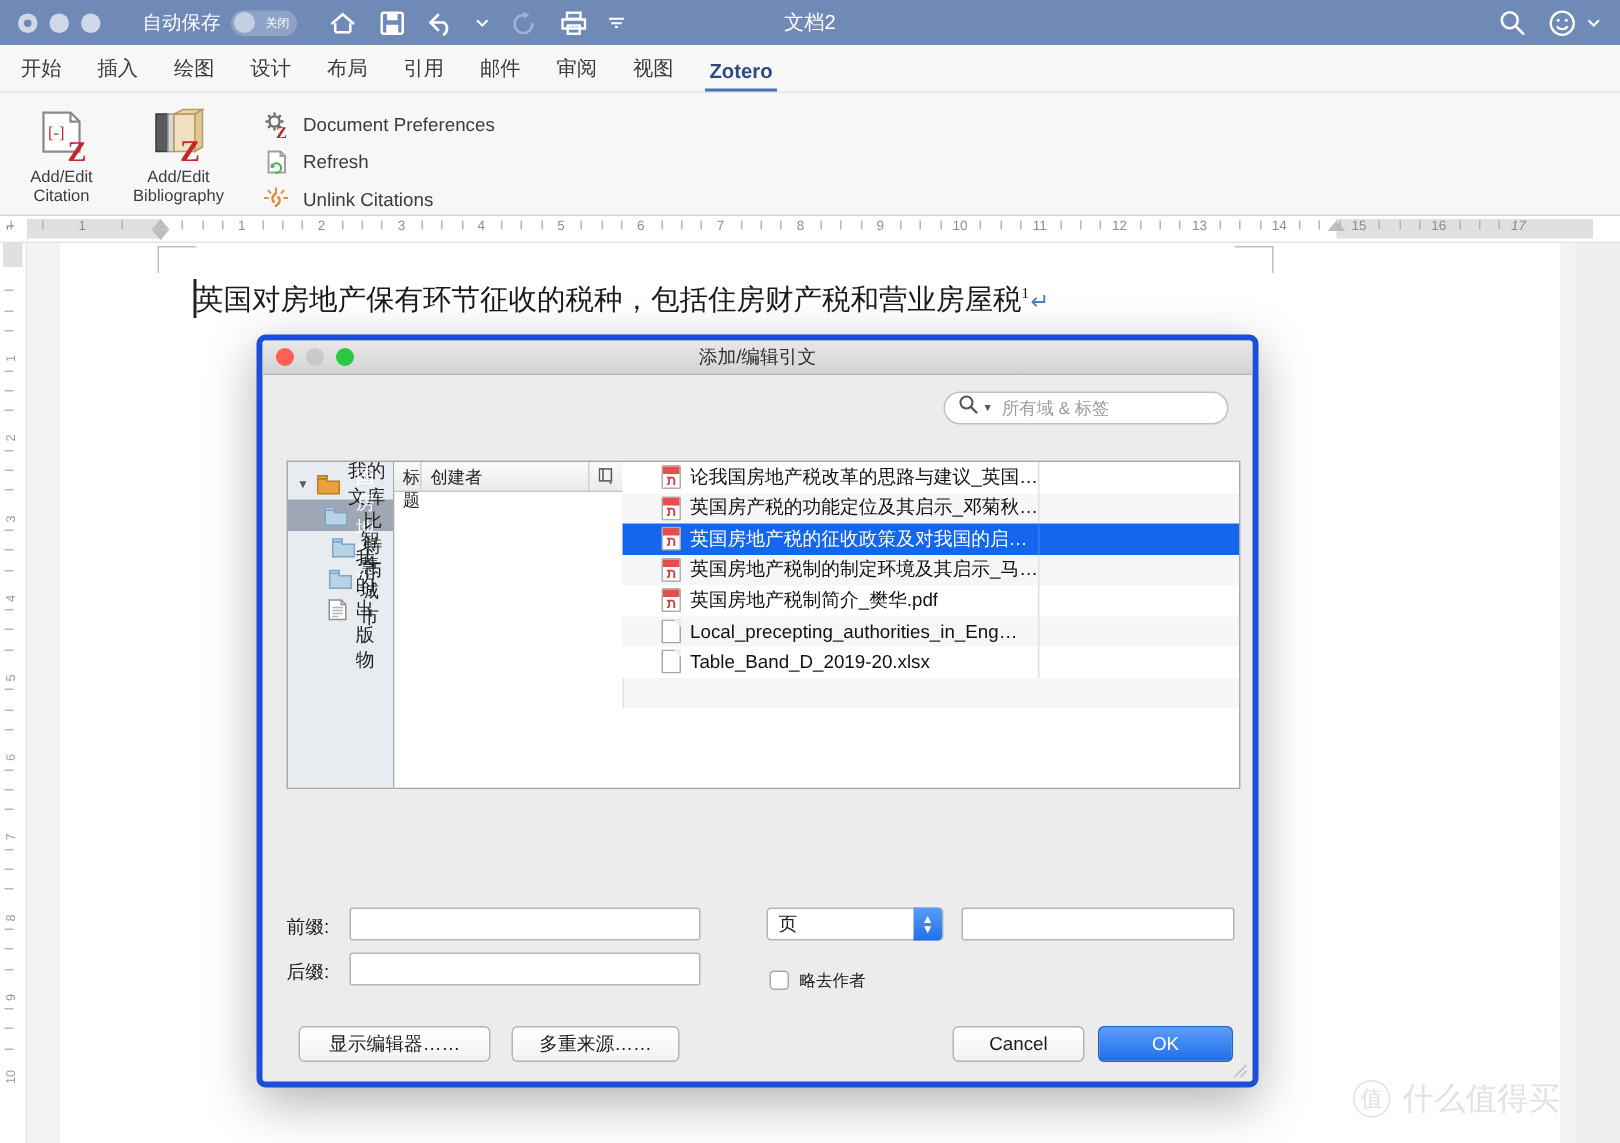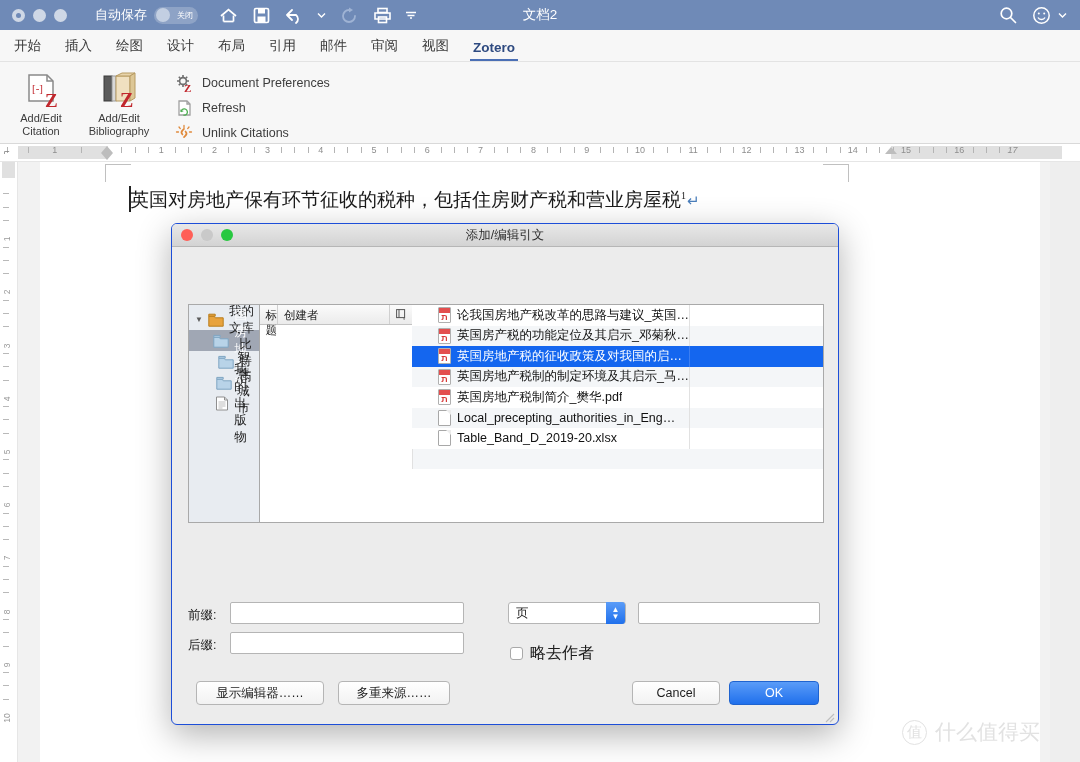--- a/index.html
+++ b/index.html
@@ -157,21 +157,21 @@
     gap: 8px; color: #e2e2e2; font-size: 21px; user-select: none; pointer-events: none;
   }
   .watermark .circ {
     width: 25px; height: 25px; border-radius: 50%; border: 1.6px solid #e2e2e2;
     display: flex; align-items: center; justify-content: center; font-size: 15px;
   }
 
   
   .dialog {
     position: absolute; left: 171px; top: 223px; width: 668px; height: 502px;
-    background: #ececec; border: 1px solid #1d4ed8; border-radius: 6px;
+    background: #ececec; border: 4px solid #1d4ed8; border-radius: 6px;
     box-shadow: 0 10px 34px rgba(0,0,0,0.30);
     overflow: hidden;
   }
   .dlg-title {
     height: 23px; background: linear-gradient(#e8e8e8, #d3d3d3);
     border-bottom: 1px solid #b6b6b6; display: flex; align-items: center;
     position: relative;
   }
   .dlg-traffic { display: flex; gap: 8px; padding-left: 9px; }
   .dlg-dot { width: 12px; height: 12px; border-radius: 50%; }
@@ -597,20 +597,32 @@
   <div class="dialog">
     <div class="dlg-title">
       <div class="dlg-traffic">
         <div class="dlg-dot dot-red"></div>
         <div class="dlg-dot dot-yellow"></div>
         <div class="dlg-dot dot-green"></div>
       </div>
       <div class="dlg-title-text">添加/编辑引文</div>
     </div>
 
+    <div class="dlg-searchrow">
+      <div class="searchbox">
+        <span>
+          <svg width="13" height="13" viewBox="0 0 13 13">
+              <circle cx="5.3" cy="5.3" r="4" fill="none" stroke="#555" stroke-width="1.4"></circle>
+              <path d="M8.4 8.4 L12 12" stroke="#555" stroke-width="1.5" stroke-linecap="round"></path>
+            </svg>
+        </span>
+        <span style="font-size:7px;color:#555;">▼</span>
+        <span class="ph">所有域 &amp; 标签</span>
+      </div>
+    </div>
 
     <div class="panes">
       <div class="tree" id="tree-pane">
           <div class="tree-row">
             <span class="tw">▼</span>
             <span style="display: inline-flex;">
               <svg width="16" height="14" viewBox="0 0 16 14">
                 <path d="M0.8 3.2 h5.2 l1.3 1.6 h7.9 v8.4 h-14.4 z" fill="#e8a33d" stroke="#b97e1f" stroke-width="1"></path>
                 <path d="M0.8 1.2 h6.4 v2 h-6.4 z" fill="#e8a33d" stroke="#b97e1f" stroke-width="1"></path>
               </svg>
@@ -764,21 +776,21 @@
       <span>页</span>
       <span class="stepper">
         <span>▲</span>
           <span>▼</span>
       </span>
     </div>
     <div class="ftext" style="left:466px;top:378px;width:182px;"></div>
 
     <div class="checkrow" style="left:338px;top:419px;">
       <span class="cbox"></span>
-      <span style="font-size:16px;color:#1c1c1c;">略去作者</span>
+      <span style="font-size:11px;color:#1c1c1c;">略去作者</span>
     </div>
 
     <div class="btn" style="left:24px;top:457px;width:128px;">显示编辑器……</div>
     <div class="btn" style="left:166px;top:457px;width:112px;">多重来源……</div>
     <div class="btn" style="left:460px;top:457px;width:88px;">Cancel</div>
     <div class="btn primary" style="left:557px;top:457px;width:90px;">OK</div>
 
     <div class="resizer">
       <svg width="12" height="12" viewBox="0 0 12 12">
           <path d="M11 3 L3 11 M11 7 L7 11 M11 11 L11 11" stroke="#888" stroke-width="1.1"></path>

